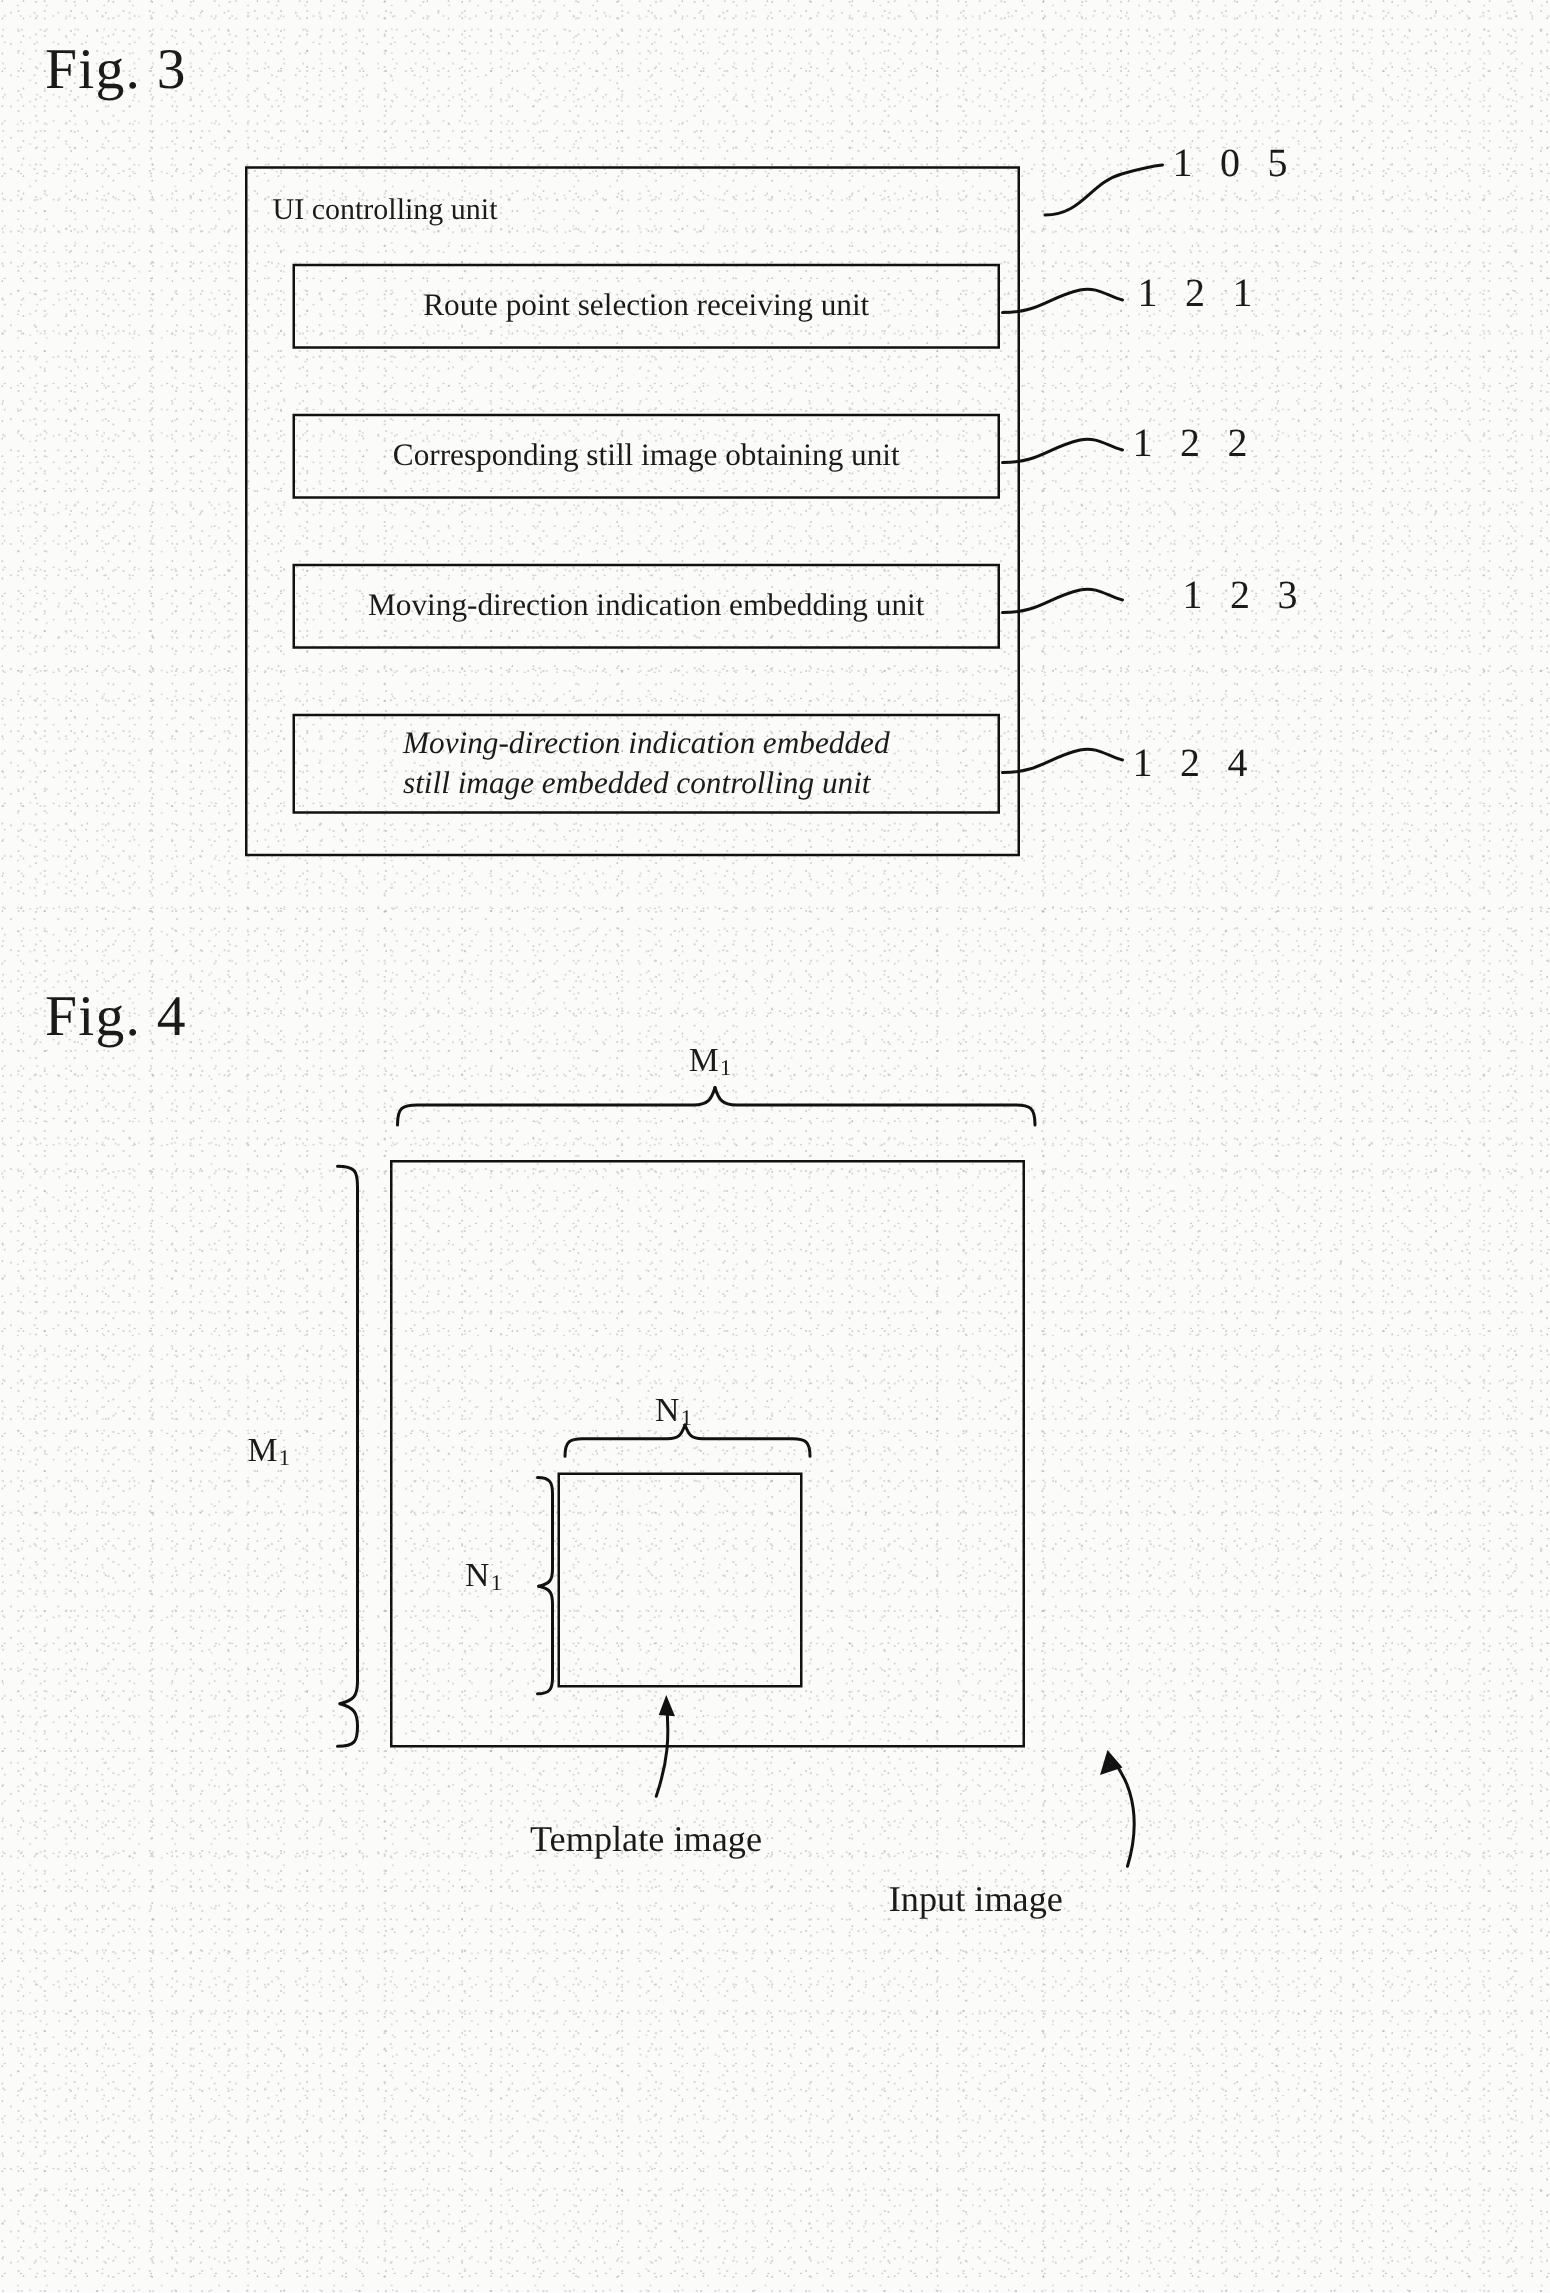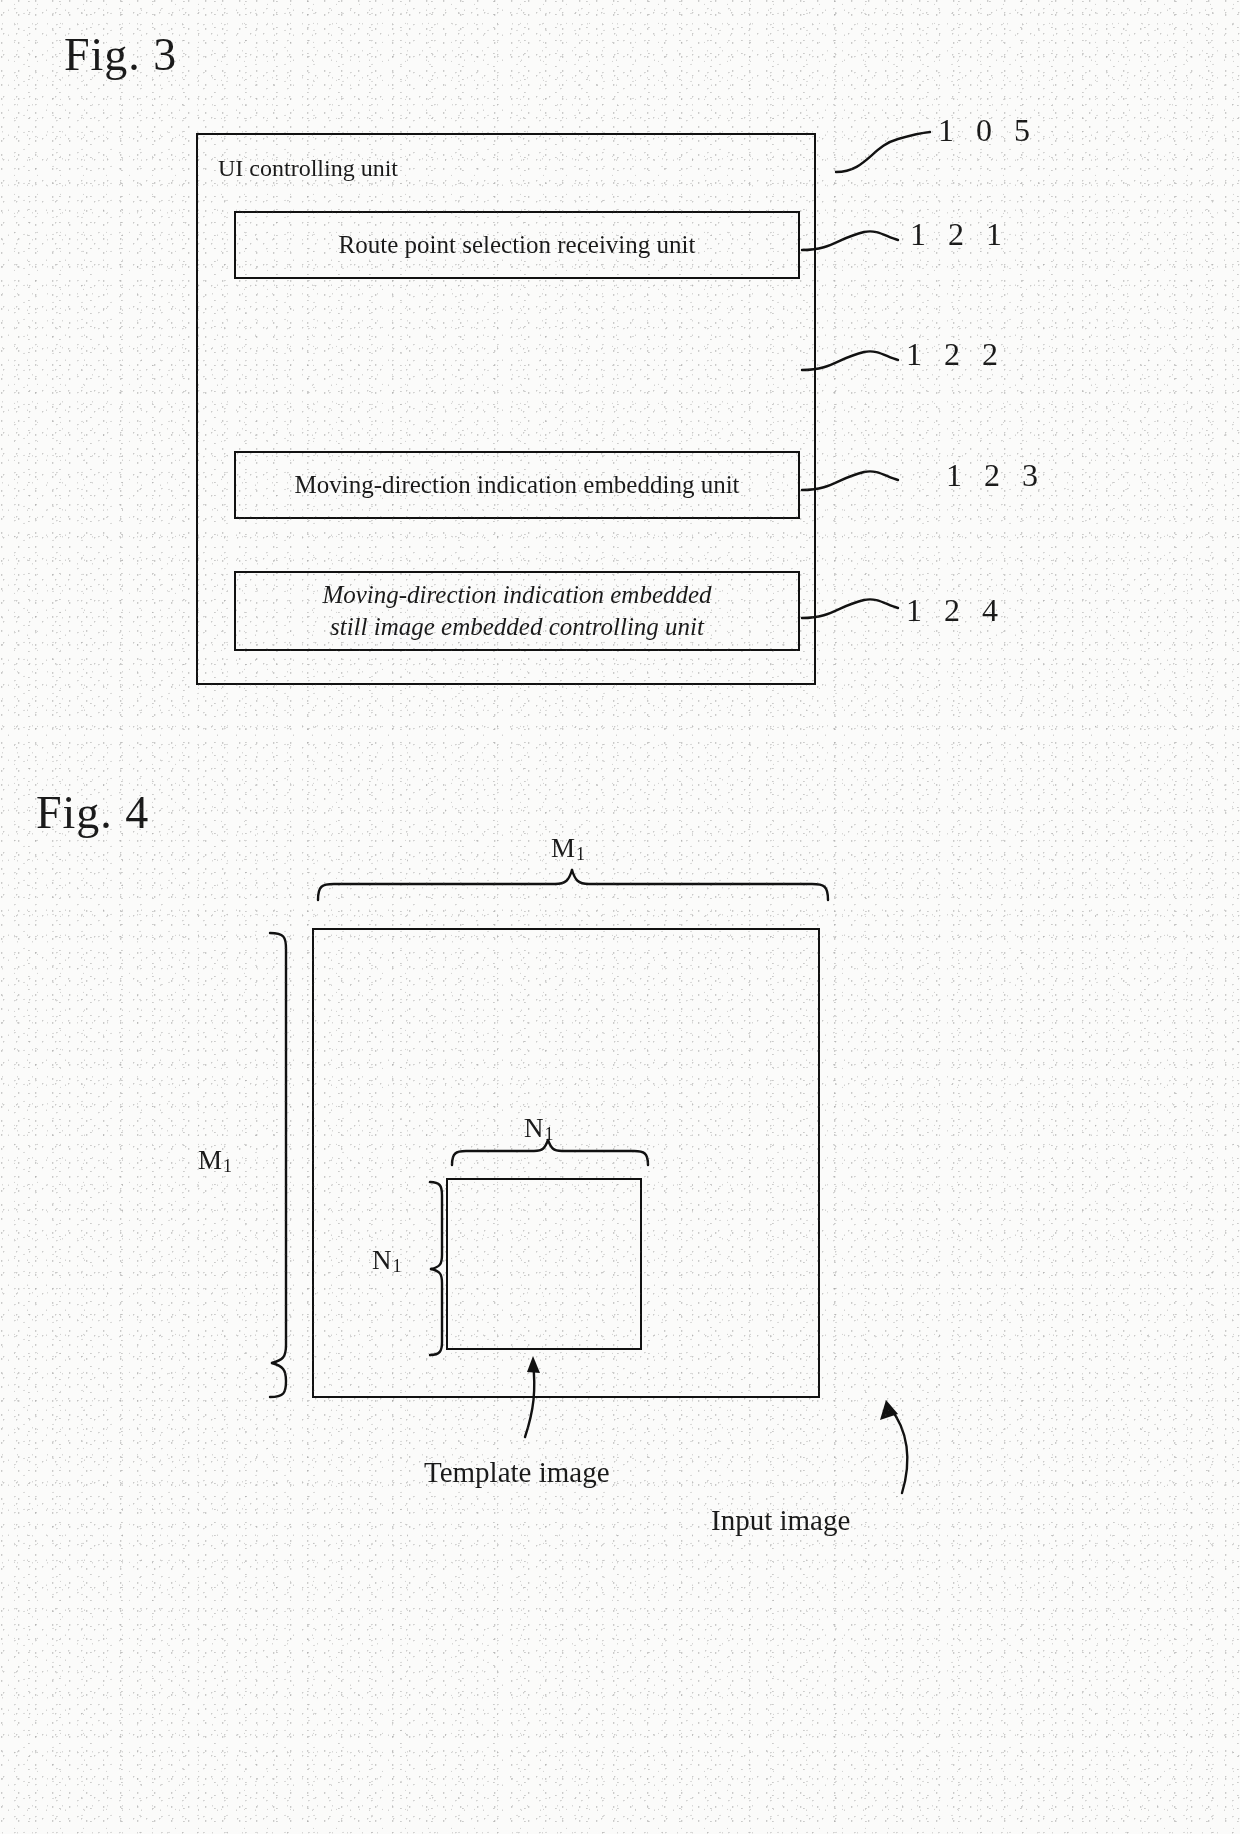--- a/index.html
+++ b/index.html
@@ -67,21 +67,20 @@
   }
   .f3box {
     position: absolute;
     left: 36px;
     width: 566px;
     border: 2.5px solid #111;
     box-sizing: border-box;
     display: flex;
     align-items: center;
     justify-content: center;
-    text-align: center;
     font-size: 25px;
     line-height: 1.28;
     z-index: 11;
   }
   #f3box1 { top: 76px;  height: 68px; }
   #f3box2 { top: 196px; height: 68px; }
   #f3box3 { top: 316px; height: 68px; }
   #f3box4 { top: 436px; height: 80px; font-style: italic; }
 
   
@@ -141,29 +140,32 @@
     z-index: 15;
     pointer-events: none;
     overflow: visible;
   }
 </style>
 </head>
 <body>
 
 <div id="page">
 
-  <div class="fig-title" style="left:36px; top:28px;margin-left:28px;">Fig. 3</div>
+  <div class="fig-title" style="left:36px; top:28px;">Fig. 3</div>
 
   <div id="fig3-outer">
     <div id="fig3-outer-label">UI controlling unit</div>
 
     <div class="f3box" id="f3box1">
       <span>Route point selection receiving unit</span>
     </div>
 
+    <div class="f3box" id="f3box2">
+      <span>Corresponding still image obtaining unit</span>
+    </div>
 
     <div class="f3box" id="f3box3">
       <span>Moving-direction indication embedding unit</span>
     </div>
 
     <div class="f3box" id="f3box4">
       <span>
         <span>Moving-direction indication embedded</span><br>
         <span>still image embedded controlling unit</span>
       </span>

